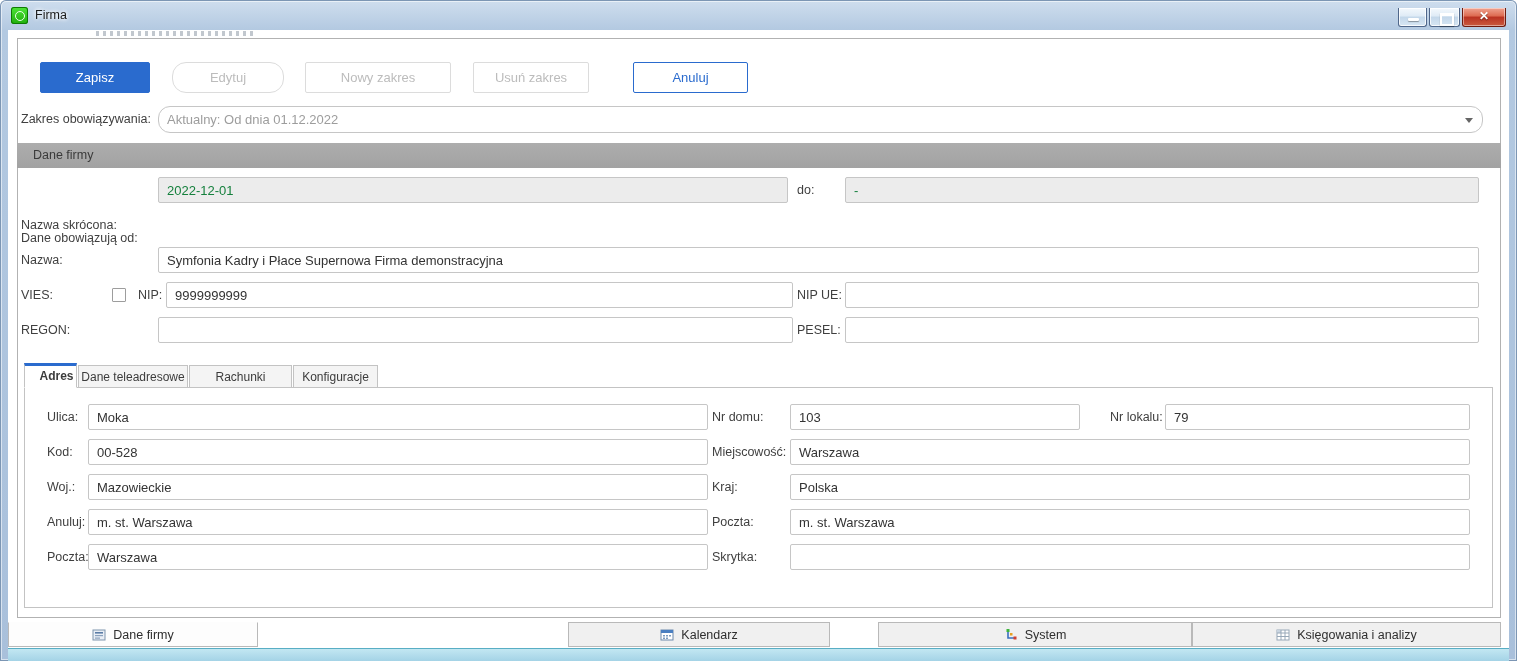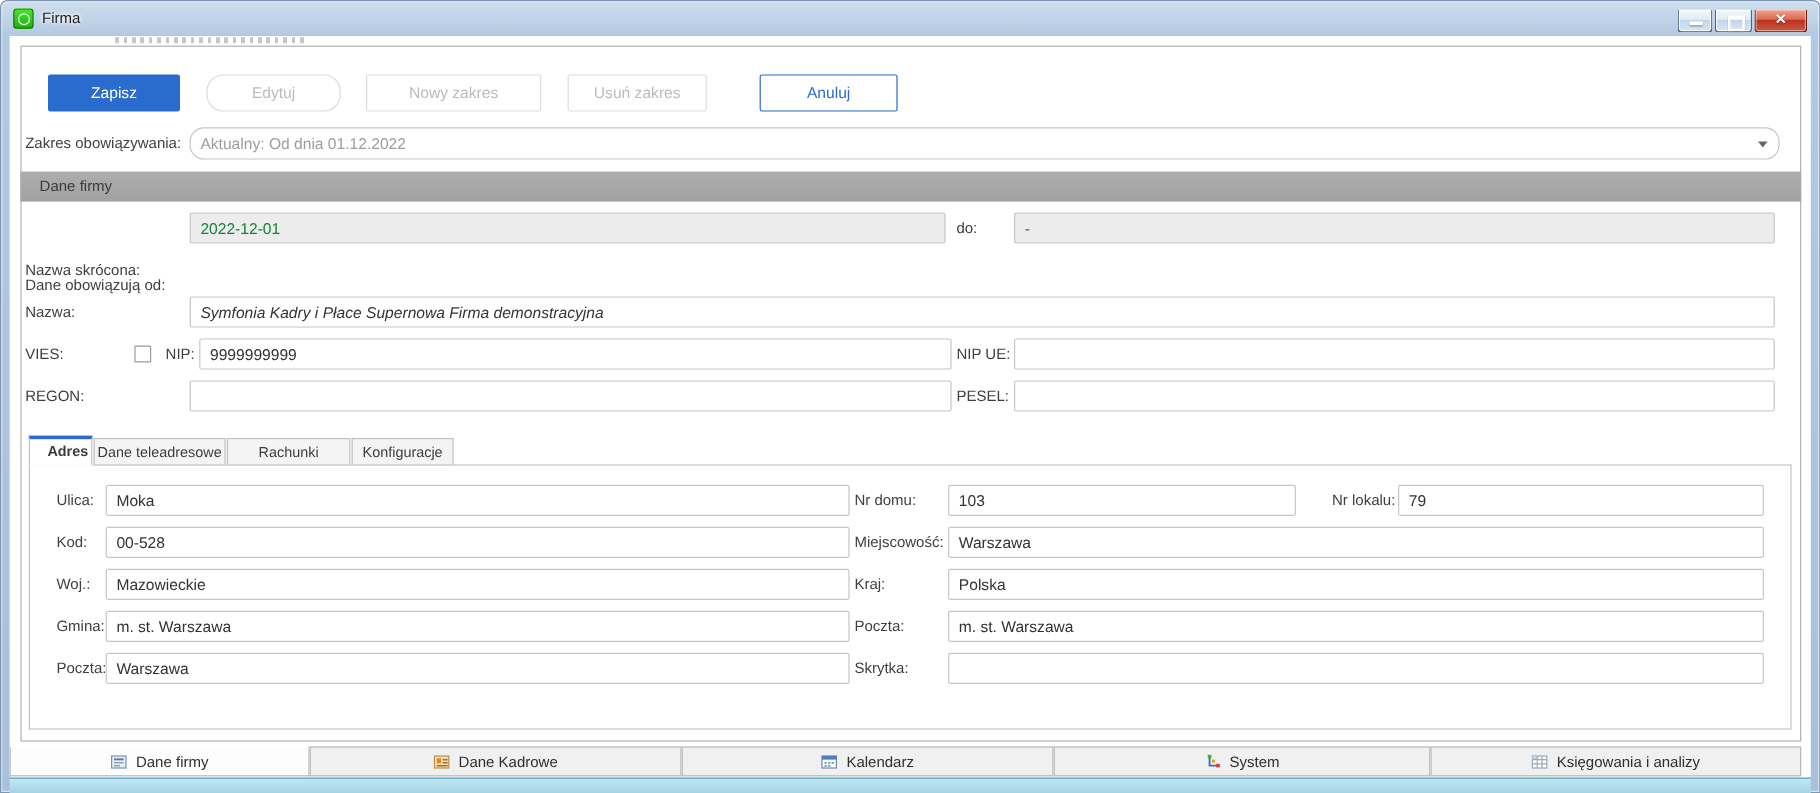--- a/index.html
+++ b/index.html
@@ -106,21 +106,21 @@
   <div class="abs section-bar" style="left:9px;top:113px;width:1484px;height:25px;">Dane firmy</div>
 
   <div class="abs lbl" style="left:13px;top:147px;margin-top:48px;">Dane obowiązują od:</div>
   <input class="abs fld dis" style="left: 150px; top: 147px; width: 630px;" readonly="" value="2022-12-01">
   <div class="abs lbl" style="left:789px;top:147px;">do:</div>
   <input class="abs fld dis" style="left: 837px; top: 147px; width: 634px;" readonly="" value="-">
 
   <div class="abs lbl" style="left:13px;top:182px;">Nazwa skrócona:</div>
 
   <div class="abs lbl" style="left:13px;top:217px;">Nazwa:</div>
-  <input class="abs fld" style="left: 150px; top: 217px; width: 1321px; font-style: italic;" value="Symfonia Kadry i Płace Supernowa Firma demonstracyjna">
+  <input class="abs fld" style="left: 150px; top: 217px; width: 1321px;" value="Symfonia Kadry i Płace Supernowa Firma demonstracyjna">
 
   <div class="abs lbl" style="left:13px;top:252px;">VIES:</div>
   <span class="abs checkbox" style="left:104px;top:258px;width:14px;height:14px;"></span>
   <div class="abs lbl" style="left:130px;top:252px;">NIP:</div>
   <input class="abs fld" style="left: 158px; top: 252px; width: 627px;" value="9999999999">
   <div class="abs lbl" style="left:789px;top:252px;">NIP UE:</div>
   <input class="abs fld" style="left: 837px; top: 252px; width: 634px;" value="">
 
   <div class="abs lbl" style="left:13px;top:287px;">REGON:</div>
   <input class="abs fld" style="left: 150px; top: 287px; width: 635px;" value="">
@@ -143,50 +143,40 @@
   <div class="abs lbl" style="left:39px;top:409px;">Kod:</div>
   <input class="abs fld" style="left: 80px; top: 409px; width: 620px;" value="00-528">
   <div class="abs lbl" style="left:704px;top:409px;">Miejscowość:</div>
   <input class="abs fld" style="left: 782px; top: 409px; width: 680px;" value="Warszawa">
 
   <div class="abs lbl" style="left:39px;top:444px;">Woj.:</div>
   <input class="abs fld" style="left: 80px; top: 444px; width: 620px;" value="Mazowieckie">
   <div class="abs lbl" style="left:704px;top:444px;">Kraj:</div>
   <input class="abs fld" style="left: 782px; top: 444px; width: 680px;" value="Polska">
 
-  <div class="abs lbl" style="left:39px;top:479px;">Gmina:</div>
+  <div class="abs lbl" style="left:39px;top:479px;">Anuluj:</div>
   <input class="abs fld" style="left: 80px; top: 479px; width: 620px;" value="m. st. Warszawa">
   <div class="abs lbl" style="left:704px;top:479px;">Poczta:</div>
   <input class="abs fld" style="left: 782px; top: 479px; width: 680px;" value="m. st. Warszawa">
 
   <div class="abs lbl" style="left:39px;top:514px;">Poczta:</div>
   <input class="abs fld" style="left: 80px; top: 514px; width: 620px;" value="Warszawa">
   <div class="abs lbl" style="left:704px;top:514px;">Skrytka:</div>
   <input class="abs fld" style="left: 782px; top: 514px; width: 680px;" value="">
 
   <div class="abs btab active" style="left:0px;width:250px;">
     <svg width="14" height="14" viewBox="0 0 14 14">
       <rect x="1" y="2" width="12" height="10" fill="#e9eef5" stroke="#7e95ad"></rect>
       <rect x="3" y="4" width="8" height="1.6" fill="#5b7ca6"></rect>
       <rect x="3" y="7" width="8" height="1.2" fill="#8aa2bd"></rect>
       <rect x="3" y="9.5" width="5" height="1.2" fill="#8aa2bd"></rect>
     </svg>
     <span>Dane firmy</span>
   </div>
-  <div class="abs btab" style="left:250px;width:310px;">
-    <svg width="14" height="14" viewBox="0 0 14 14">
-      <rect x="1" y="2" width="12" height="10" fill="#f4d9a6" stroke="#bd9150"></rect>
-      <rect x="3" y="4" width="3.5" height="4" fill="#d98a30"></rect>
-      <rect x="8" y="4.5" width="4" height="1.2" fill="#9a7436"></rect>
-      <rect x="8" y="7" width="4" height="1.2" fill="#9a7436"></rect>
-      <rect x="3" y="9.5" width="9" height="1.2" fill="#9a7436"></rect>
-    </svg>
-    <span>Dane Kadrowe</span>
-  </div>
-  <div class="abs btab" style="left:560px;width:310px;">
+  <div class="abs btab" style="left:560px;width:262px;">
     <svg width="14" height="14" viewBox="0 0 14 14">
       <rect x="1" y="2" width="12" height="10" fill="#fff" stroke="#6d89ab"></rect>
       <rect x="1" y="2" width="12" height="3" fill="#4a7fc1"></rect>
       <rect x="3" y="7" width="2" height="1.5" fill="#7d9cc0"></rect>
         <rect x="6" y="7" width="2" height="1.5" fill="#7d9cc0"></rect>
         <rect x="9" y="7" width="2" height="1.5" fill="#7d9cc0"></rect>
       <rect x="3" y="9.5" width="2" height="1.5" fill="#7d9cc0"></rect>
         <rect x="6" y="9.5" width="2" height="1.5" fill="#7d9cc0"></rect>
     </svg>
     <span>Kalendarz</span>

